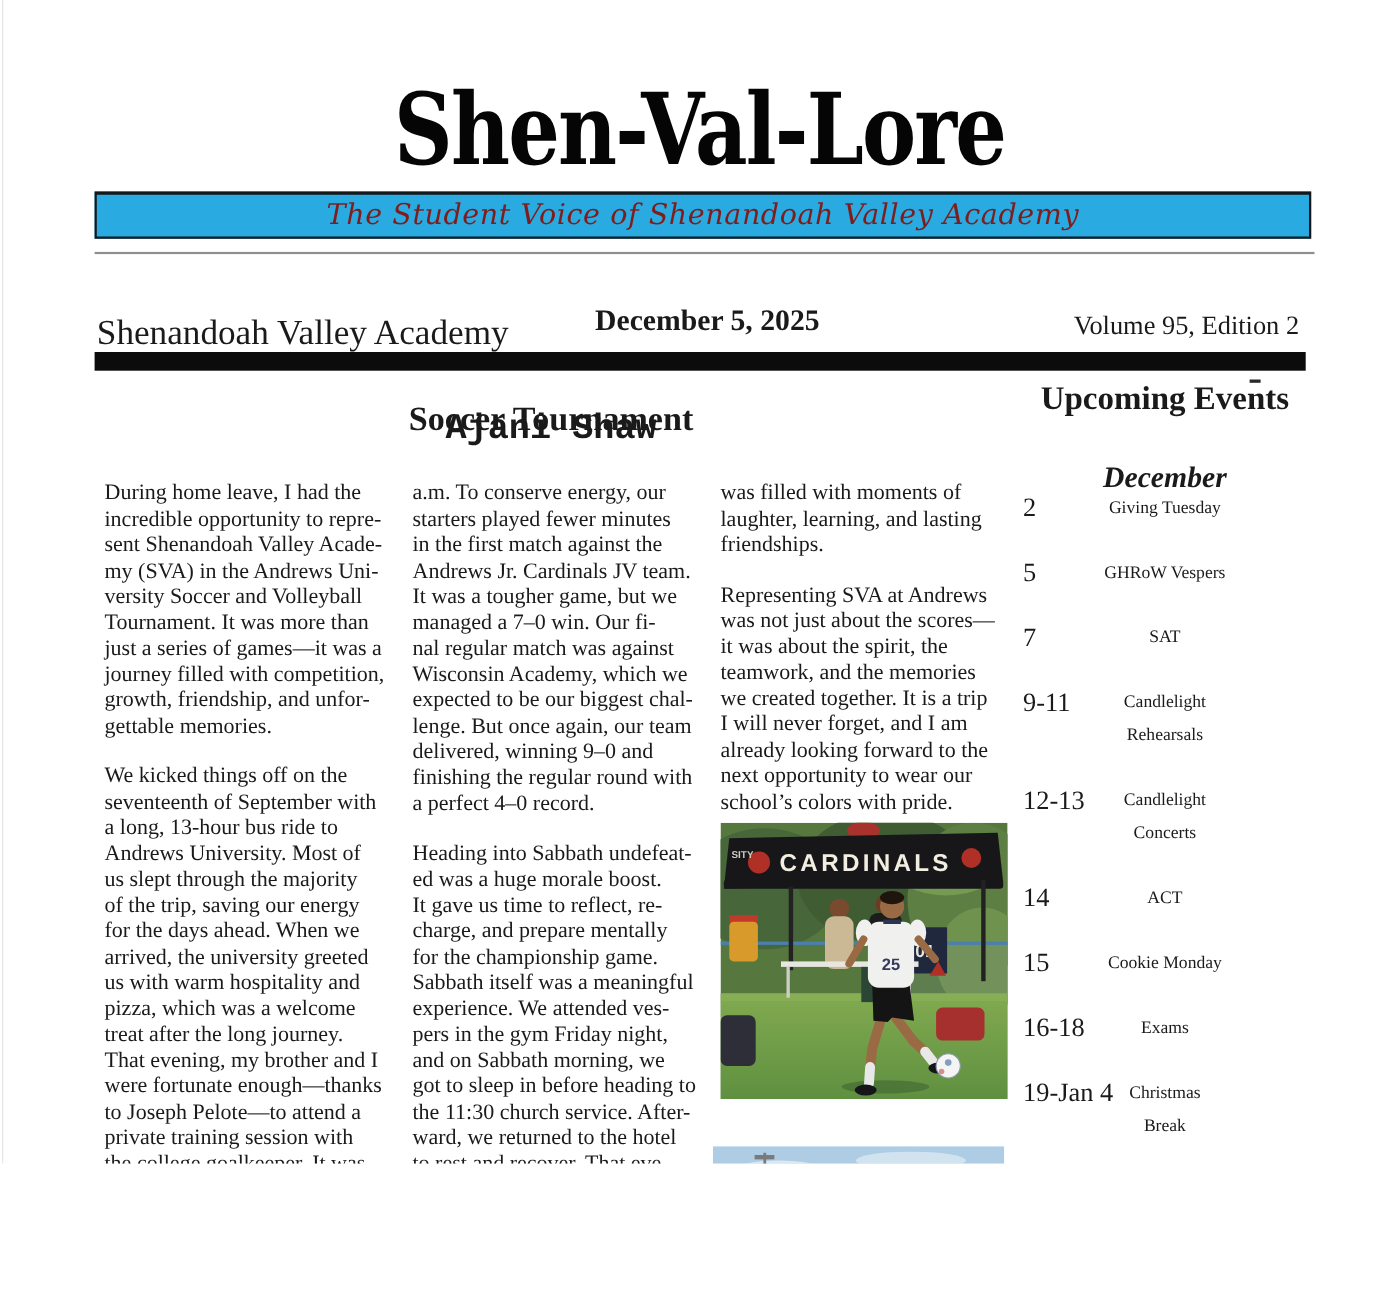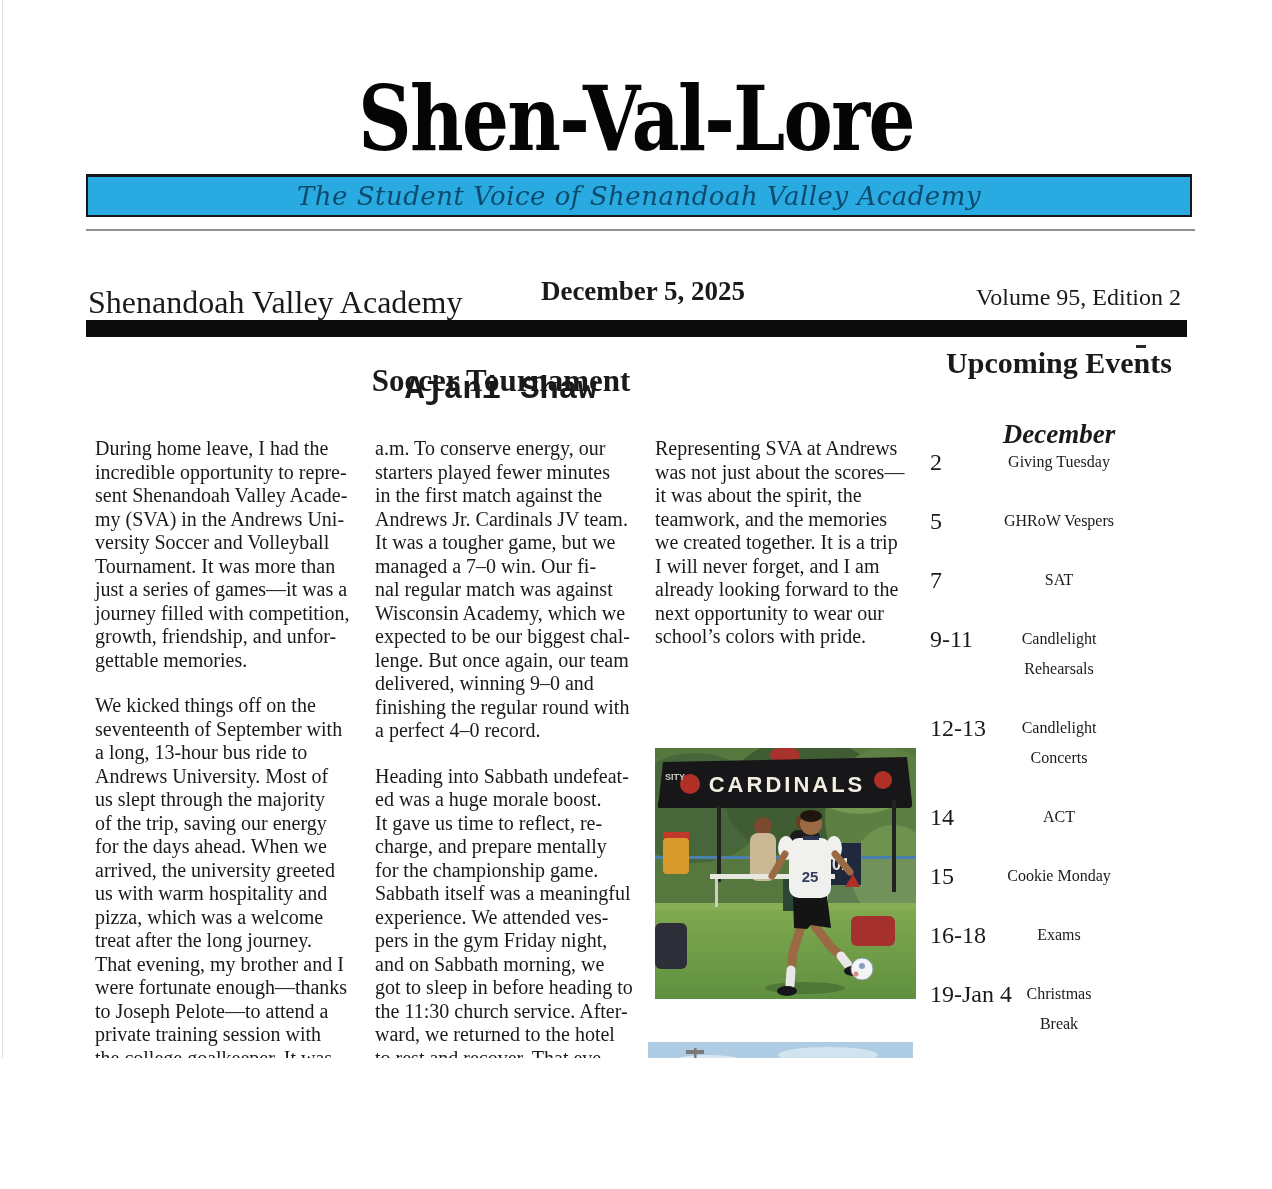--- a/index.html
+++ b/index.html
@@ -18,21 +18,21 @@
     transform:scaleX(0.82); color:#050505;
   }
 
   .banner {
     left:86px; top:174px; width:1106px; height:43px; box-sizing:border-box;
     background:#29ABE2; border:2px solid #14181b; border-top-width:3px;
     display:flex; align-items:center; justify-content:center;
   }
   .tagline {
     font-family:"DejaVu Serif", serif; font-style:italic;
-    font-size:26px; color:#0c4a6e; letter-spacing:0.5px;
+    font-size:26px; color:#7f1d1d; letter-spacing:0.5px;
   }
   .rule-under-banner { left:86px; top:229px; width:1109px; height:2px; background:#8f8f8f; }
 
   .dl-school { left:88px; top:284px; font-size:32px; }
   .dl-date   { left:86px; width:1114px; top:276px; text-align:center; font-size:27px; font-weight:bold; }
   .dl-volume { right:91px; top:284px; font-size:24px; }
 
   .black-bar { left:86px; top:320px; width:1101px; height:17px; background:#0c0c0c; }
 
   .headline { left:86px; top:338px; width:830px; text-align:center; font-size:31px; font-weight:bold; line-height:34px; }
@@ -142,20 +142,23 @@
 the 11:30 church service. After-
 ward, we returned to the hotel
 to rest and recover. That eve-
 ning, Andrews hosted a special
 evening service with fun activi-
 ties that helped us unwind and
 bond as a team.</div>
     </div>
   <div class="col col-3 abs">
 
+  <div class="para">was filled with moments of
+laughter, learning, and lasting
+friendships.</div>
       <div class="para">Representing SVA at Andrews
 was not just about the scores—
 it was about the spirit, the
 teamwork, and the memories
 we created together. It is a trip
 I will never forget, and I am
 already looking forward to the
 next opportunity to wear our
 school’s colors with pride.</div>
     </div>

